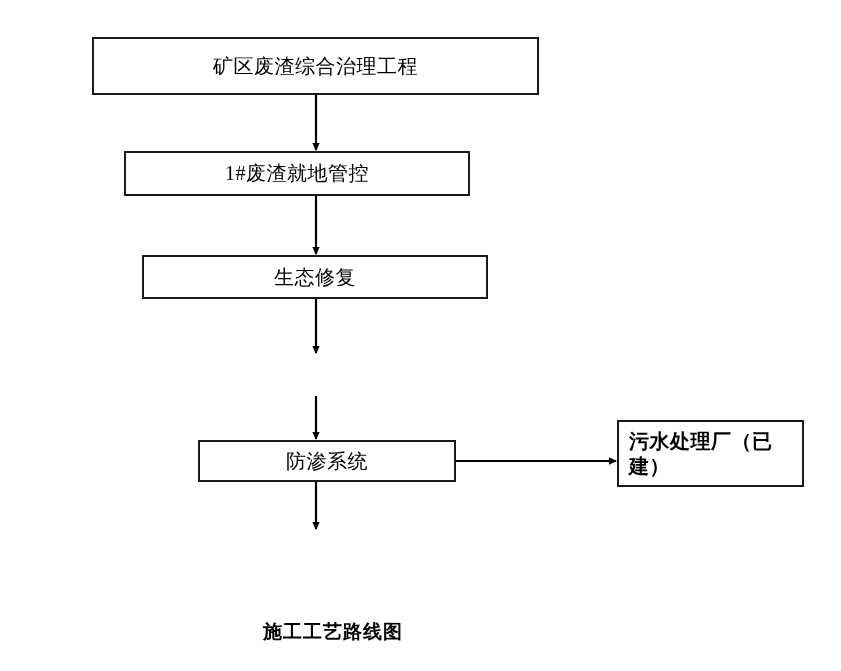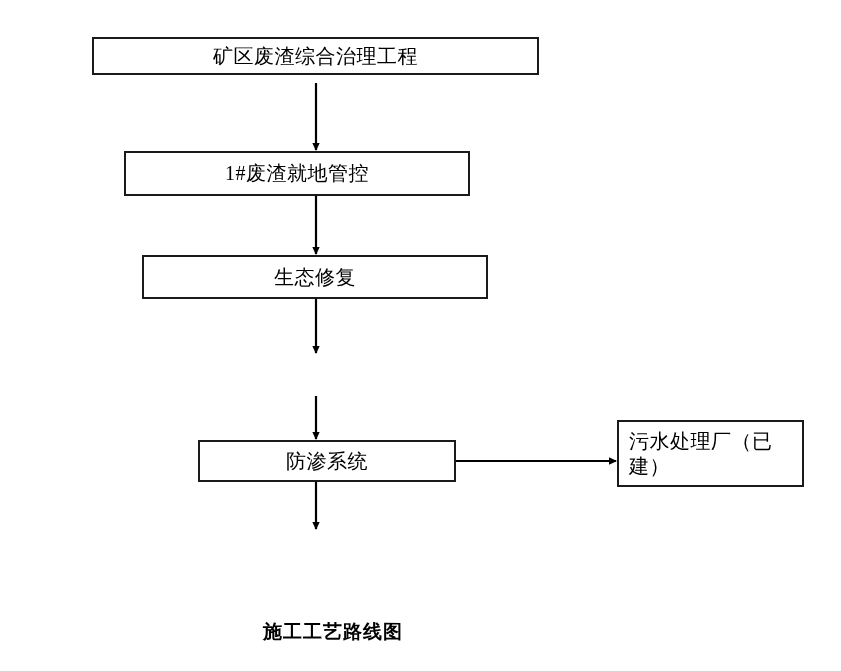--- a/index.html
+++ b/index.html
@@ -72,38 +72,38 @@
 
     <line x1="316" y1="299" x2="316" y2="353" stroke="#000000" stroke-width="2.2" marker-end="url(#arrowhead)"></line>
 
     <line x1="316" y1="396" x2="316" y2="439" stroke="#000000" stroke-width="2.2" marker-end="url(#arrowhead)"></line>
 
     <line x1="316" y1="482" x2="316" y2="529" stroke="#000000" stroke-width="2.2" marker-end="url(#arrowhead)"></line>
 
     <line x1="456" y1="461" x2="616" y2="461" stroke="#000000" stroke-width="2.2" marker-end="url(#arrowhead)"></line>
   </svg>
 
-  <div class="node" style="left:92px; top:37px; width:447px; height:38px;text-align:right;">
+  <div class="node" style="left:92px; top:37px; width:447px; height:58px;text-align:right;">
     <span class="node-label">矿区废渣综合治理工程</span>
   </div>
 
   <div class="node" style="left:124px; top:151px; width:346px; height:45px;">
     <span class="node-label">1#废渣就地管控</span>
   </div>
 
   <div class="node" style="left:142px; top:255px; width:346px; height:44px;">
     <span class="node-label">生态修复</span>
   </div>
 
 
   <div class="node" style="left:198px; top:440px; width:258px; height:42px;">
     <span class="node-label">防渗系统</span>
   </div>
 
-  <div class="node align-left" style="left:617px; top:420px; width:187px; height:67px;">
+  <div class="node align-left" style="left:617px; top:420px; width:187px; height:67px;font-weight:bold;">
     <span class="node-label">污水处理厂（已
 建）</span>
   </div>
 
 
   <div class="caption" style="left:236px; top:619px;margin-left:27px;">施工工艺路线图</div>
 
 </div>
 
 </body></html>

